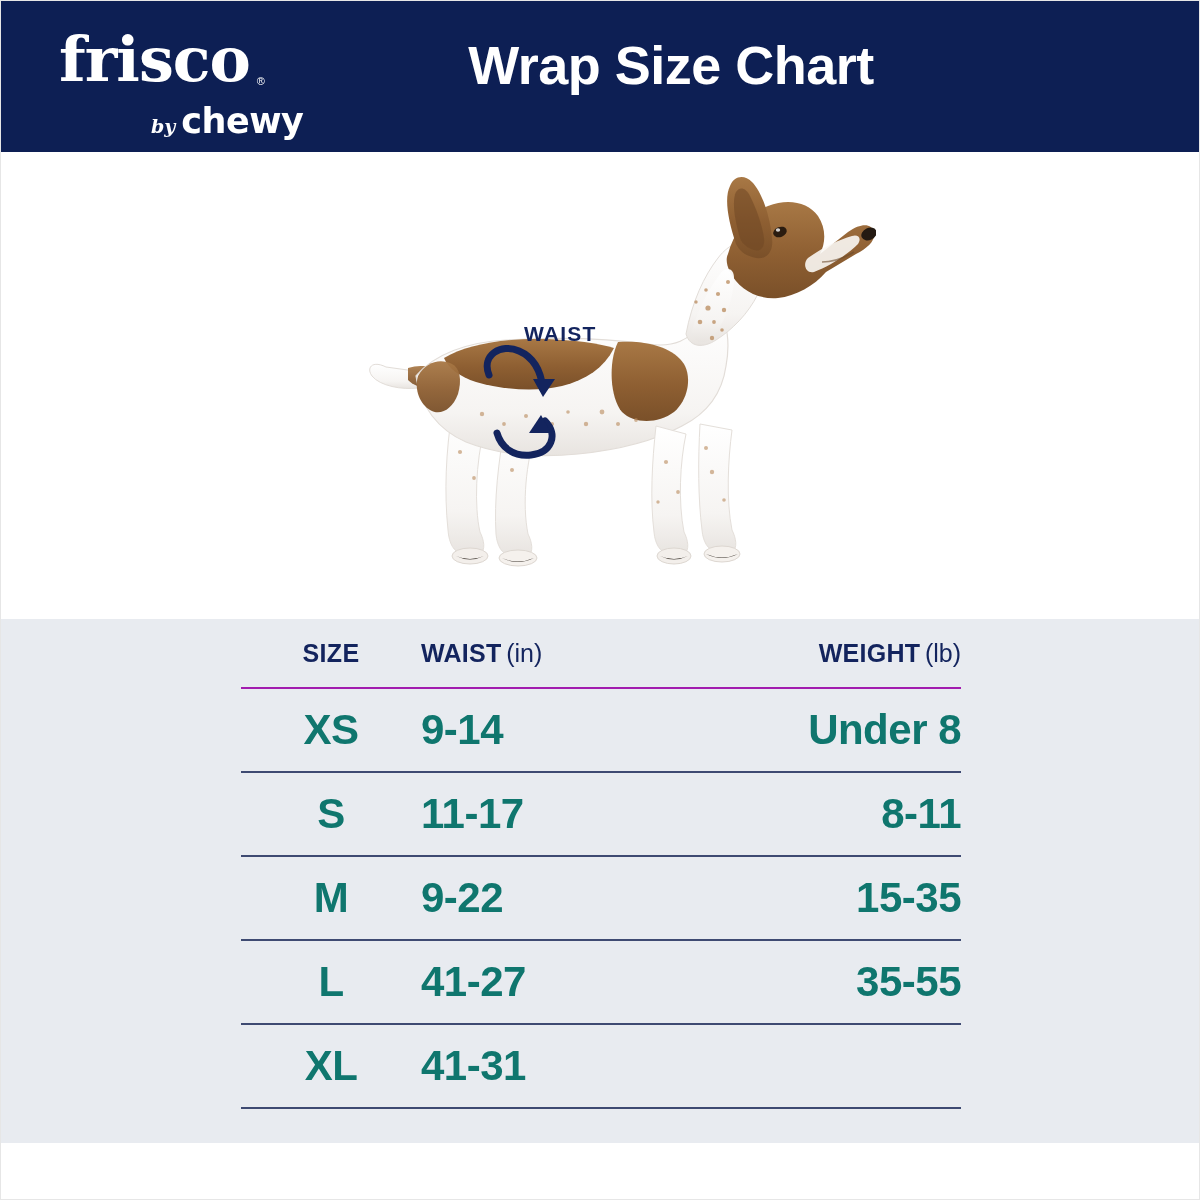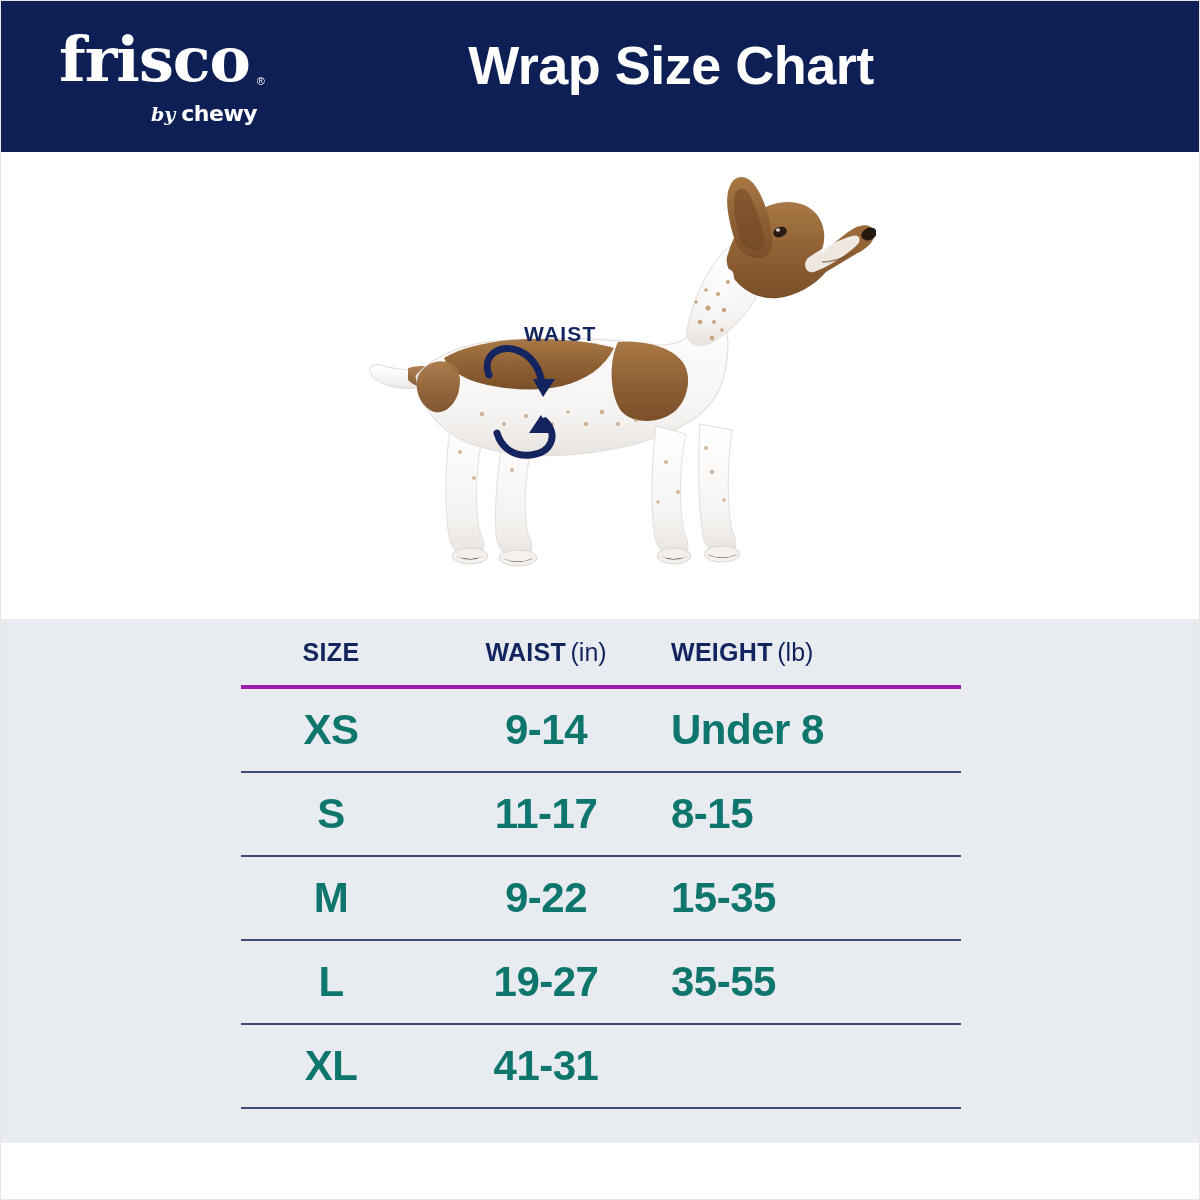--- a/index.html
+++ b/index.html
@@ -70,21 +70,21 @@
   .brand-by {
     font-family: "DejaVu Serif", serif;
     font-style: italic;
     font-size: 19px;
     color: #ffffff;
     font-weight: 600;
     text-align: center;
   }
   .brand-chewy {
     font-family: "DejaVu Sans", sans-serif;
-    font-size: 22px;
+    font-size: 35px;
     font-weight: 700;
     color: #ffffff;
     letter-spacing: -0.5px;
   }
 
   .header-title {
     position: absolute;
     left: 0;
     top: 0;
     width: 1200px;
@@ -156,31 +156,31 @@
   }
 
   .t-row {
     display: flex;
     align-items: center;
     width: 720px;
   }
 
   .t-head {
     height: 70px;
-    border-bottom: 4px solid #a21caf;
+    border-bottom: 2px solid #a21caf;
   }
 
   .t-body-row {
     height: 84px;
     border-bottom: 2px solid #3e4a72;
   }
 
   .c-size   { width: 180px; text-align: center; }
-  .c-waist  { width: 250px; text-align: center; }
-  .c-weight { width: 290px; text-align: left; }
+  .c-waist  { width: 250px; text-align: left; }
+  .c-weight { width: 290px; text-align: right; }
 
   .th-text {
     font-size: 25px;
     font-weight: 700;
     color: #13245e;
     letter-spacing: 0.3px;
   }
   .th-unit {
     font-weight: 400;
     letter-spacing: 0;
@@ -401,42 +401,42 @@
       </div>
 
       <div class="t-row t-body-row">
         <div class="c-size">
           <span class="td-text">S</span>
         </div>
         <div class="c-waist">
           <span class="td-text">11-17</span>
         </div>
         <div class="c-weight">
-          <span class="td-text">8-15</span>
+          <span class="td-text">8-11</span>
         </div>
       </div>
 
       <div class="t-row t-body-row">
         <div class="c-size">
           <span class="td-text">M</span>
         </div>
         <div class="c-waist">
           <span class="td-text">9-22</span>
         </div>
         <div class="c-weight">
           <span class="td-text">15-35</span>
         </div>
       </div>
 
       <div class="t-row t-body-row">
         <div class="c-size">
           <span class="td-text">L</span>
         </div>
         <div class="c-waist">
-          <span class="td-text">19-27</span>
+          <span class="td-text">41-27</span>
         </div>
         <div class="c-weight">
           <span class="td-text">35-55</span>
         </div>
       </div>
 
       <div class="t-row t-body-row">
         <div class="c-size">
           <span class="td-text">XL</span>
         </div>

